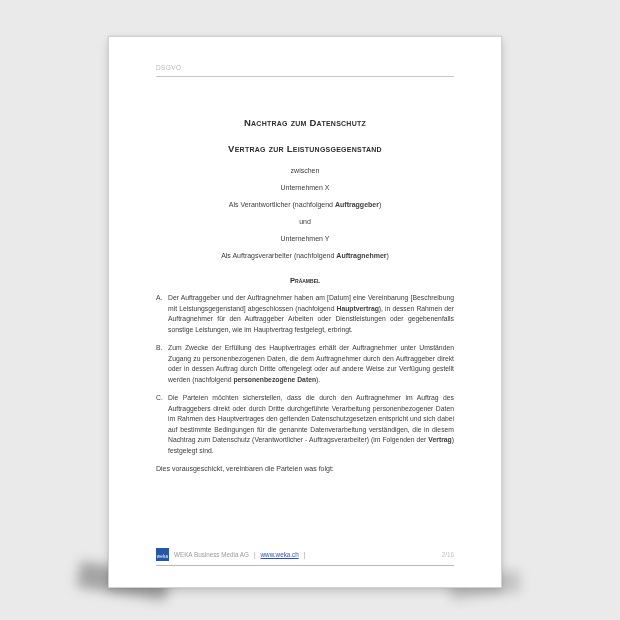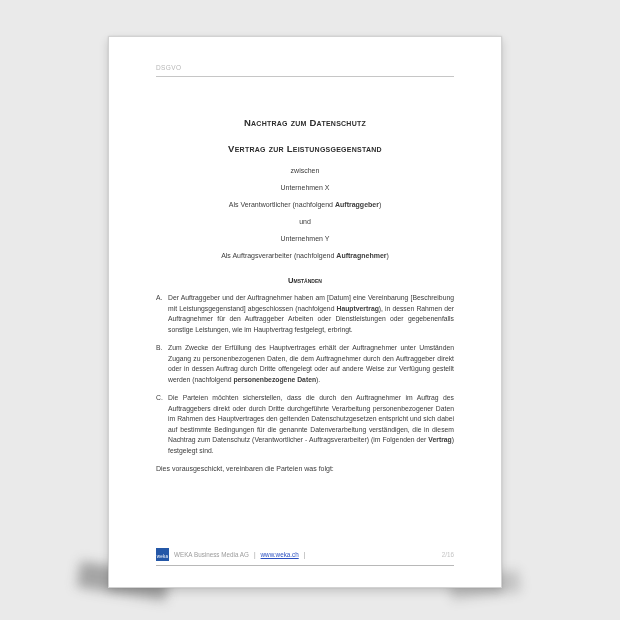--- a/index.html
+++ b/index.html
@@ -98,21 +98,21 @@
     <p class="center-line first">zwischen</p>
 
     <p class="center-line">Unternehmen X</p>
     <p class="center-line"><span>Als Verantwortlicher (nachfolgend </span><strong>Auftraggeber</strong><span>)</span></p>
 
     <p class="center-line">und</p>
 
     <p class="center-line">Unternehmen Y</p>
     <p class="center-line"><span>Als Auftragsverarbeiter (nachfolgend </span><strong>Auftragnehmer</strong><span>)</span></p>
 
-    <div class="preamble-heading">Umständen</div>
+    <div class="preamble-heading">Präambel</div>
 
     <div class="clause">
       <span class="clause-label">A.</span>
       <span class="clause-text"><span>Der Auftraggeber und der Auftragnehmer haben am [Datum] eine Vereinbarung [Beschreibung mit Leistungsgegenstand] abgeschlossen (nachfolgend </span><strong>Hauptvertrag</strong><span>), in dessen Rahmen der Auftragnehmer für den Auftraggeber Arbeiten oder Dienstleistungen oder gegebenenfalls sonstige Leistungen, wie im Hauptvertrag festgelegt, erbringt.</span></span>
     </div>
 
     <div class="clause">
       <span class="clause-label">B.</span>
       <span class="clause-text"><span>Zum Zwecke der Erfüllung des Hauptvertrages erhält der Auftragnehmer unter Umständen Zugang zu personenbezogenen Daten, die dem Auftragnehmer durch den Auftraggeber direkt oder in dessen Auftrag durch Dritte offengelegt oder auf andere Weise zur Verfügung gestellt werden (nachfolgend </span><strong>personenbezogene Daten</strong><span>).</span></span>
     </div>

